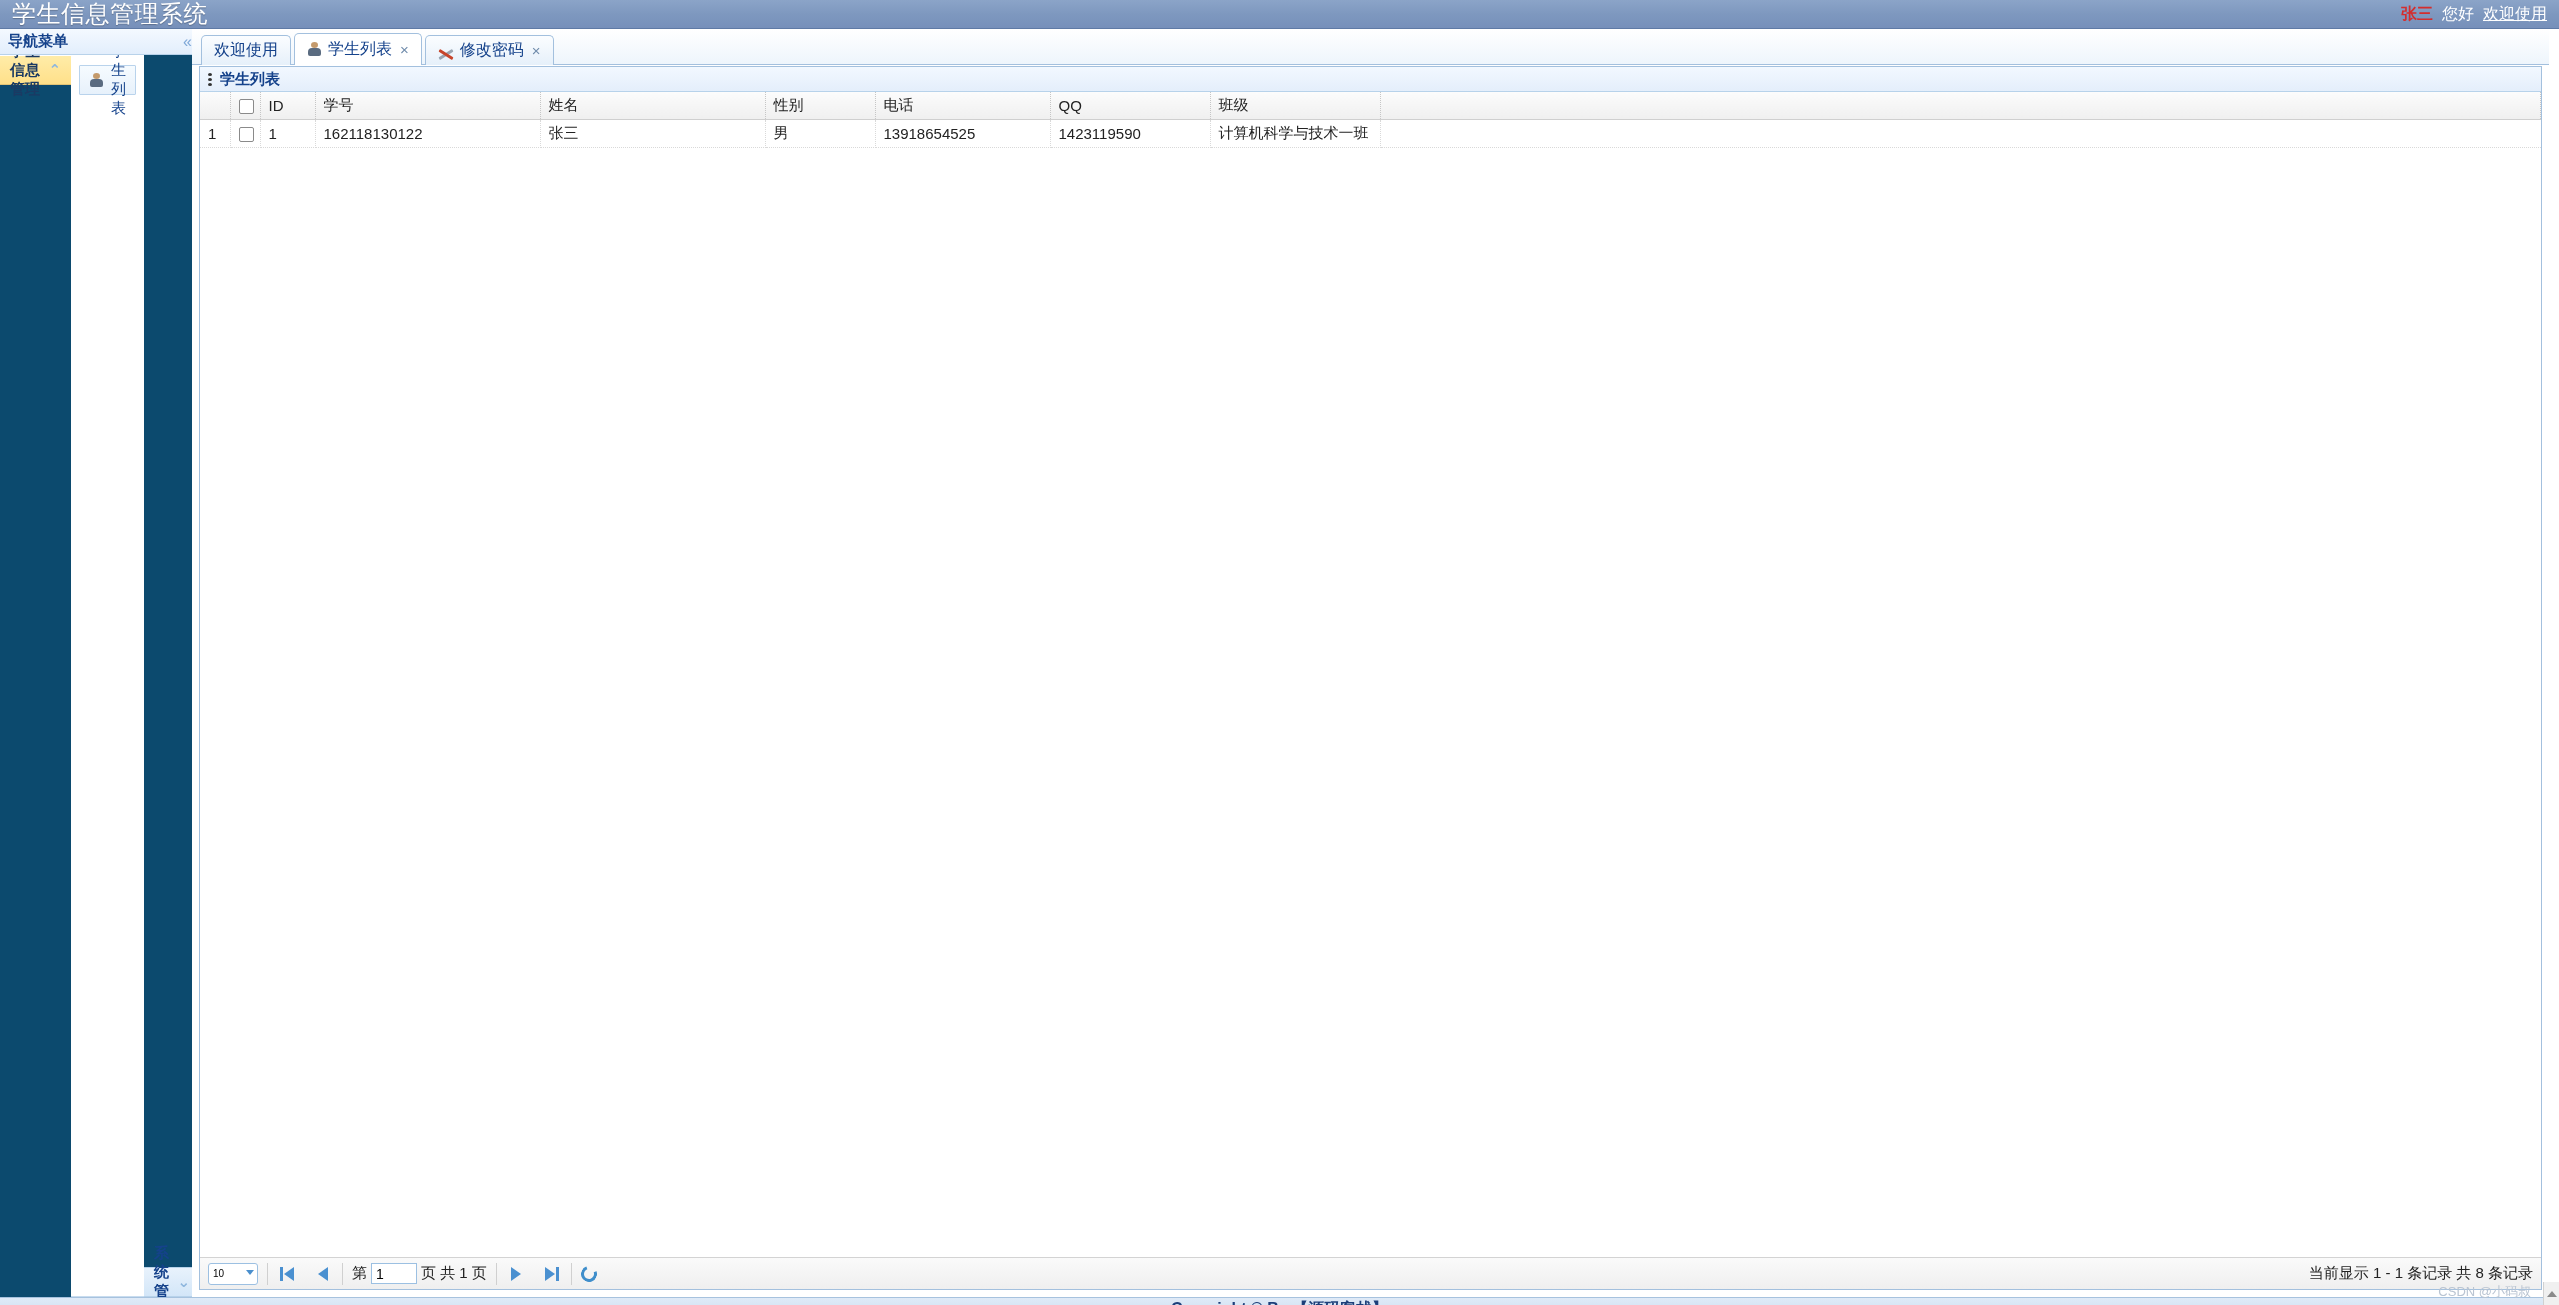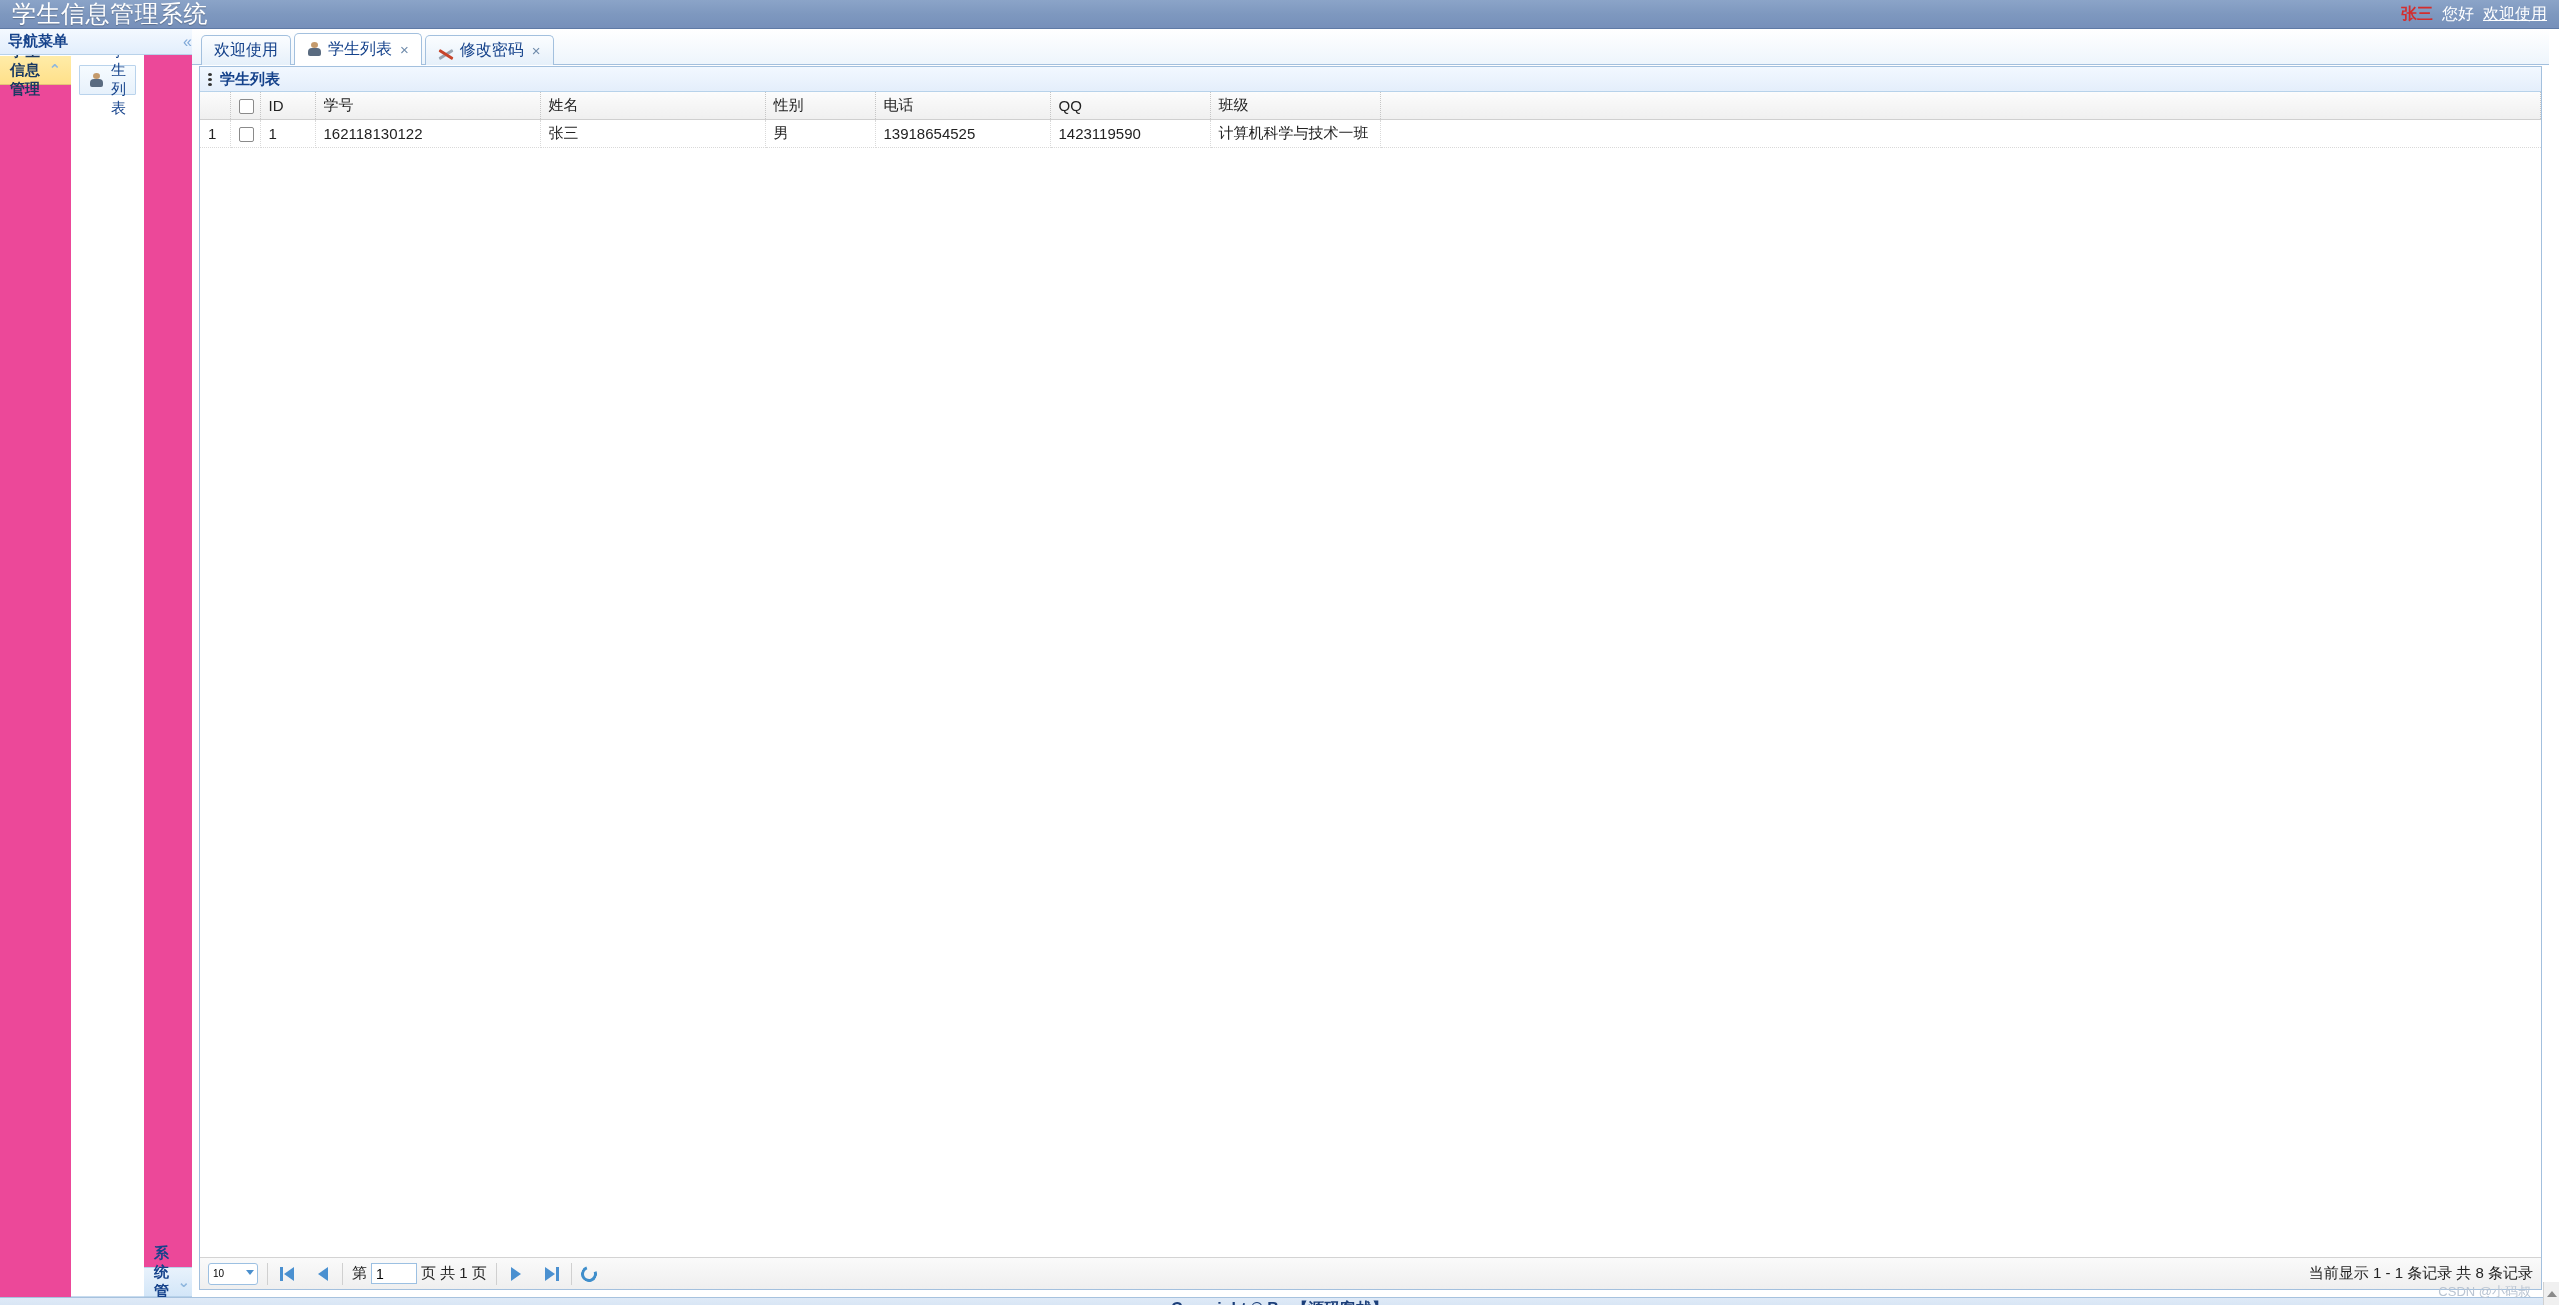--- a/index.html
+++ b/index.html
@@ -32,21 +32,21 @@
   }
   #header-user .uname { color: #d52d2d; font-weight: bold; }
   #header-user .logout {
     color: #ffffff; text-decoration: underline; cursor: pointer;
   }
 
   
   #sidebar {
     position: absolute; left: 0; top: 29px;
     width: 201px; height: 1268px;
-    background: #ec4899;
+    background: #0c4a6e;
     border-right: 1px solid #a8c4e0;
     display: flex; flex-direction: column;
   }
   .side-head {
     height: 26px; min-height: 26px;
     background: linear-gradient(to bottom,#f4f9ff 0%, #e2eefc 100%);
     border-bottom: 1px solid #b8d2ea;
     display: flex; align-items: center; padding: 0 8px;
   }
   .side-head .txt { font-size: 15px; font-weight: bold; color: #15428b; }

